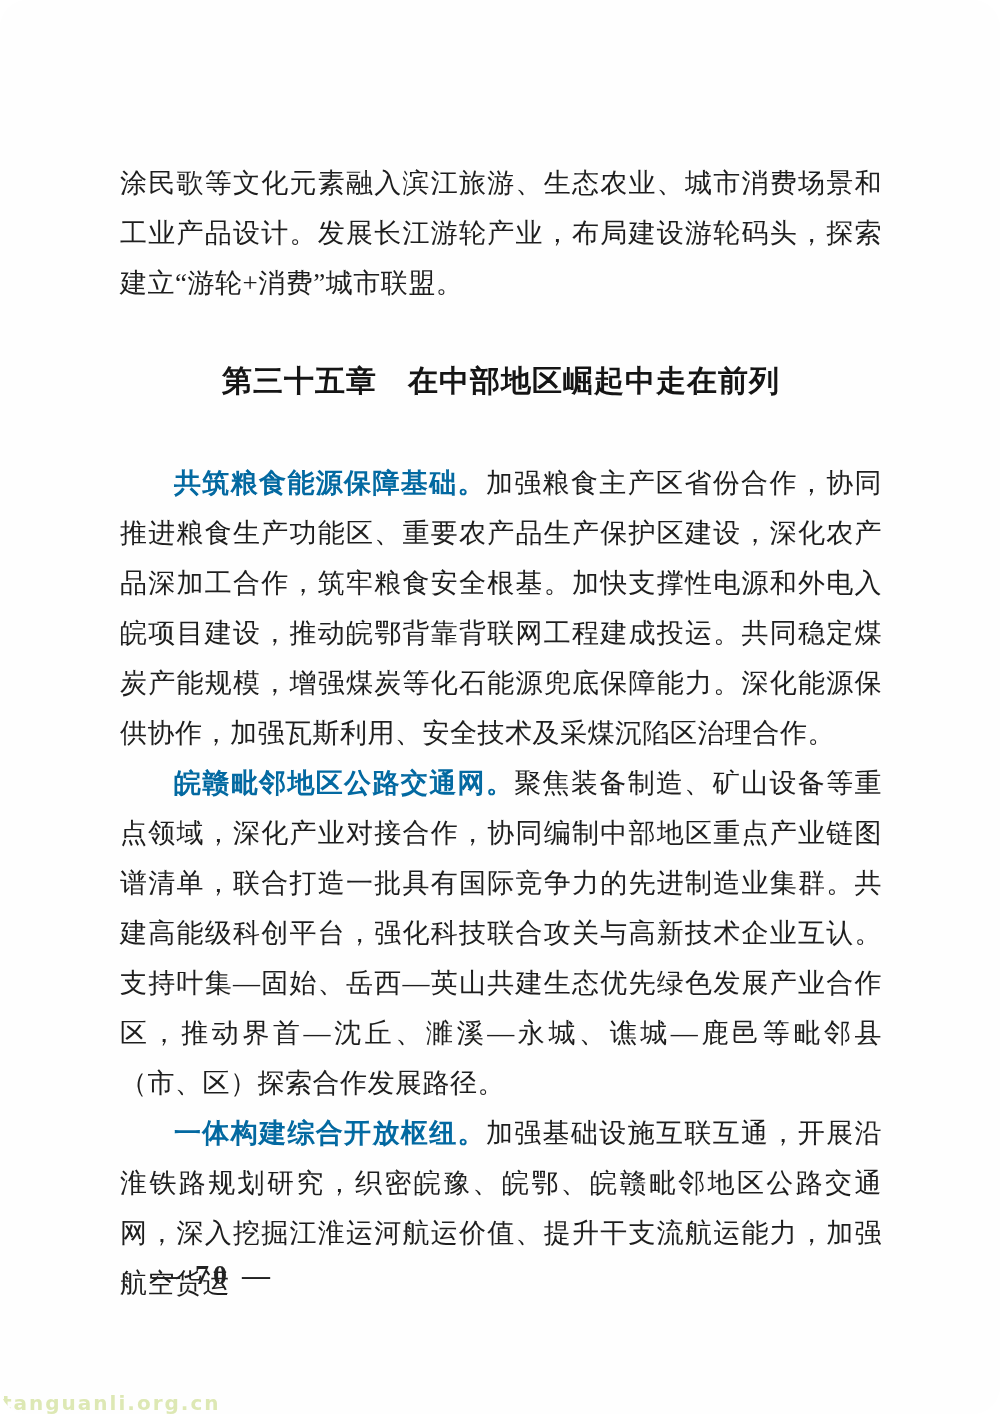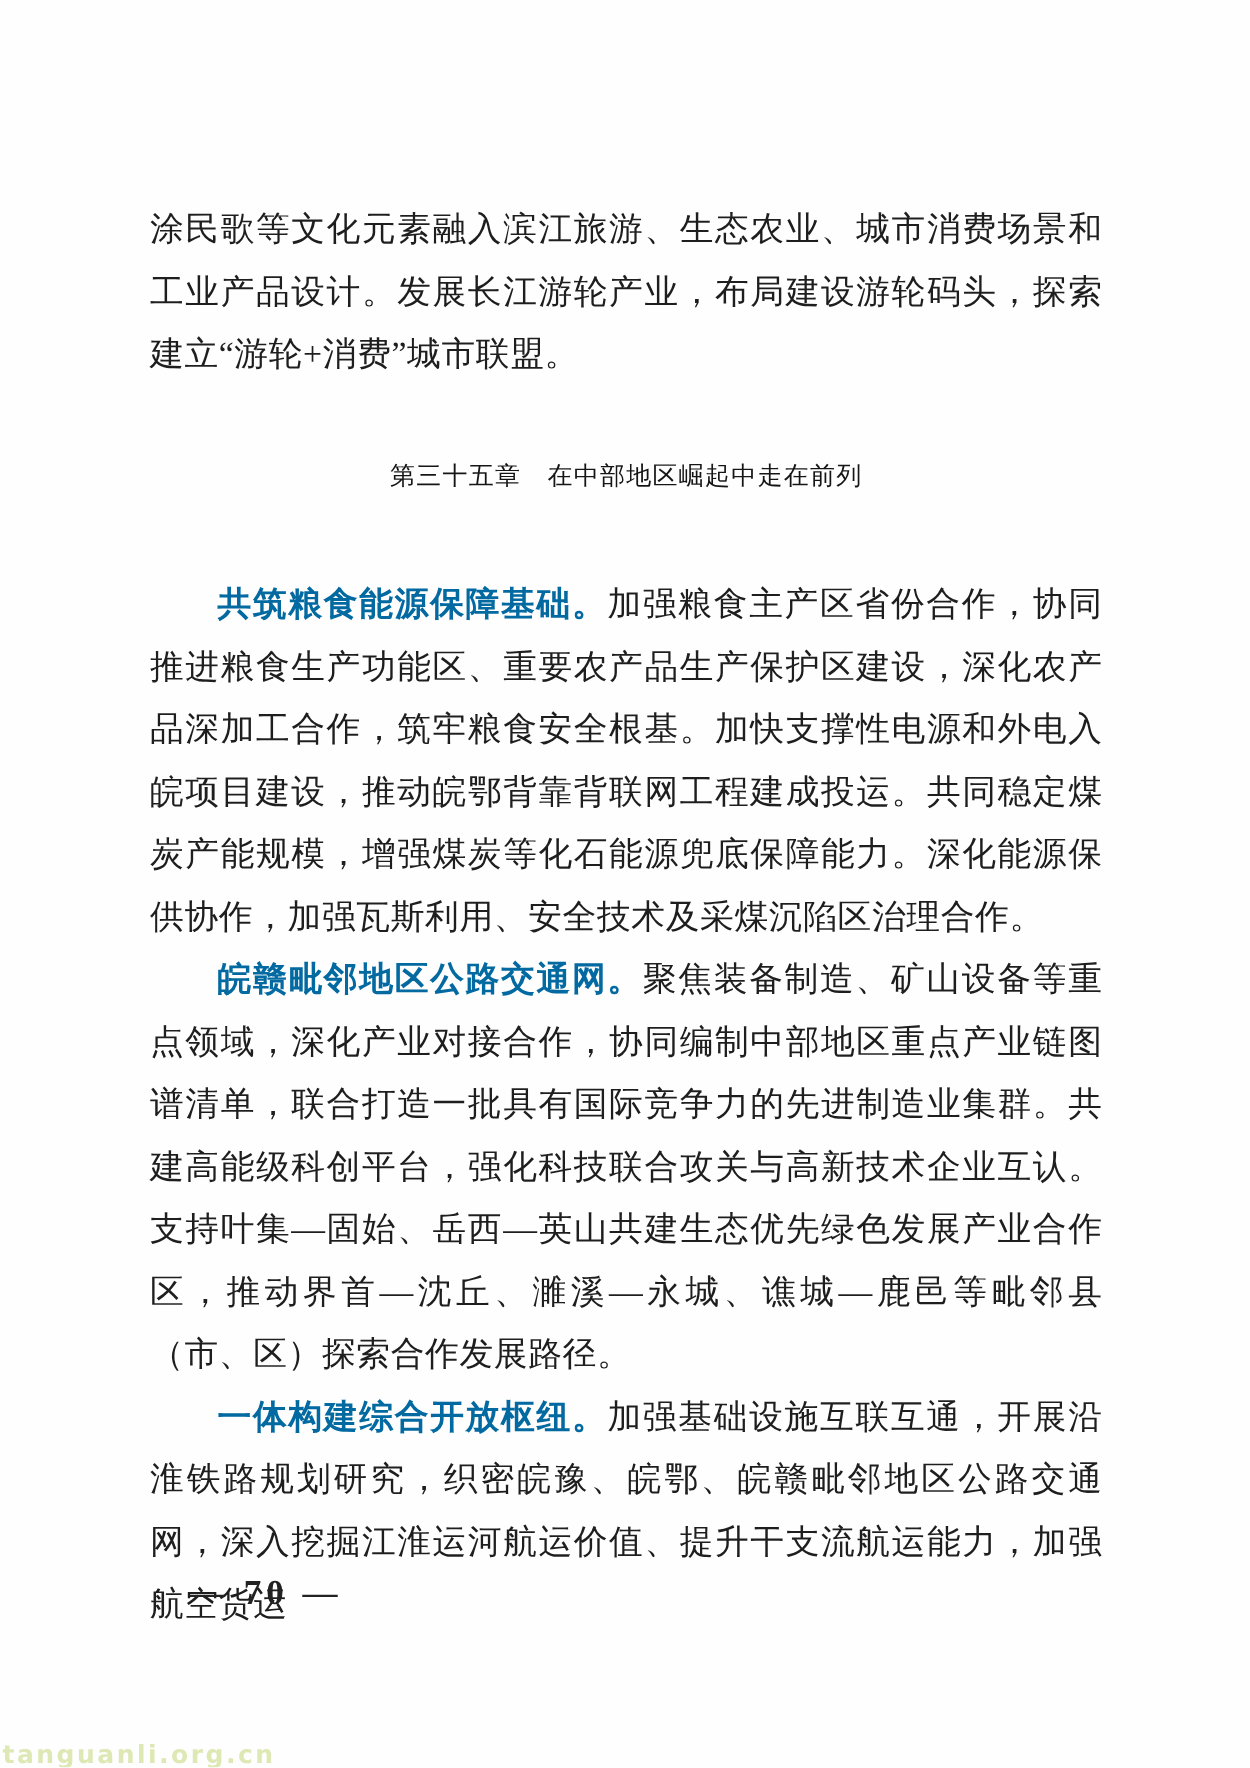--- a/index.html
+++ b/index.html
@@ -9,20 +9,21 @@
   }
   .page {
     position: relative;
     width: 1000px;
     height: 1414px;
     margin: 0 auto;
     background: #fefefe;
     overflow: hidden;
     font-family: "Liberation Serif", "DejaVu Serif", serif;
     color: #1c1c1c;
+    border-radius: 27px;
   }
   .text-block {
     position: absolute;
     left: 120px;
     top: 158px;
     width: 762px;
   }
   .para {
     margin: 0;
     font-size: 27px;
@@ -34,22 +35,22 @@
   .para.indent {
     text-indent: 2em;
   }
   .para .lead {
     font-weight: bold;
     color: #0369a1;
   }
   .chapter-title {
     margin: 48px 0 52px 0;
     font-family: "Liberation Sans", "DejaVu Sans", sans-serif;
-    font-weight: normal;
-    font-size: 20px;
+    font-weight: bold;
+    font-size: 30px;
     line-height: 50px;
     text-align: center;
     letter-spacing: 1px;
     color: #151515;
   }
   .page-number {
     position: absolute;
     left: 152px;
     top: 1258px;
     font-size: 28px;

